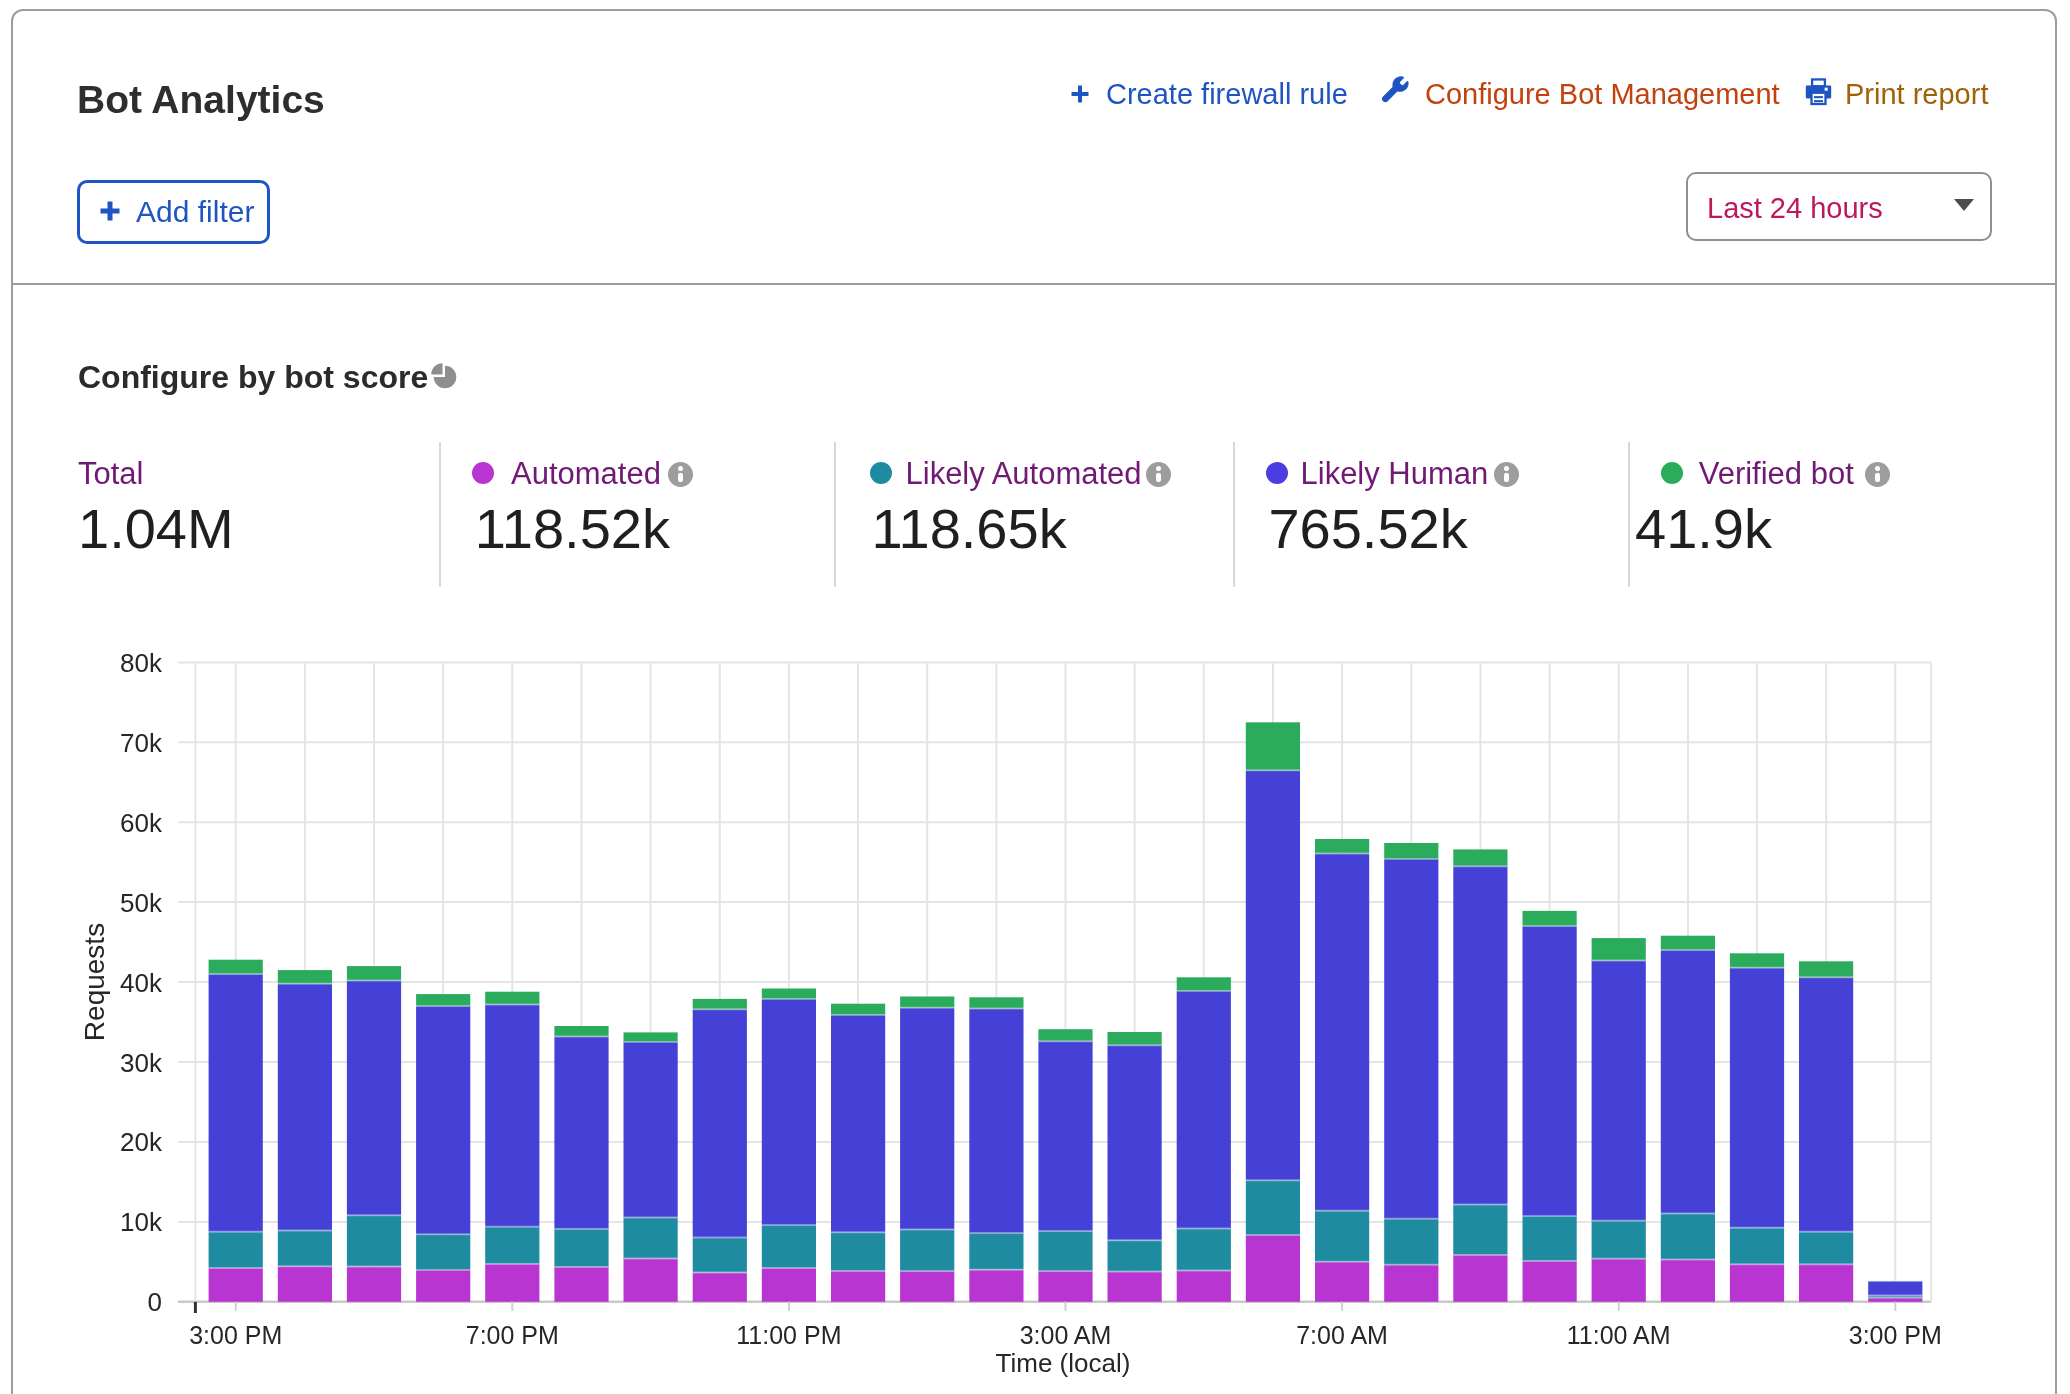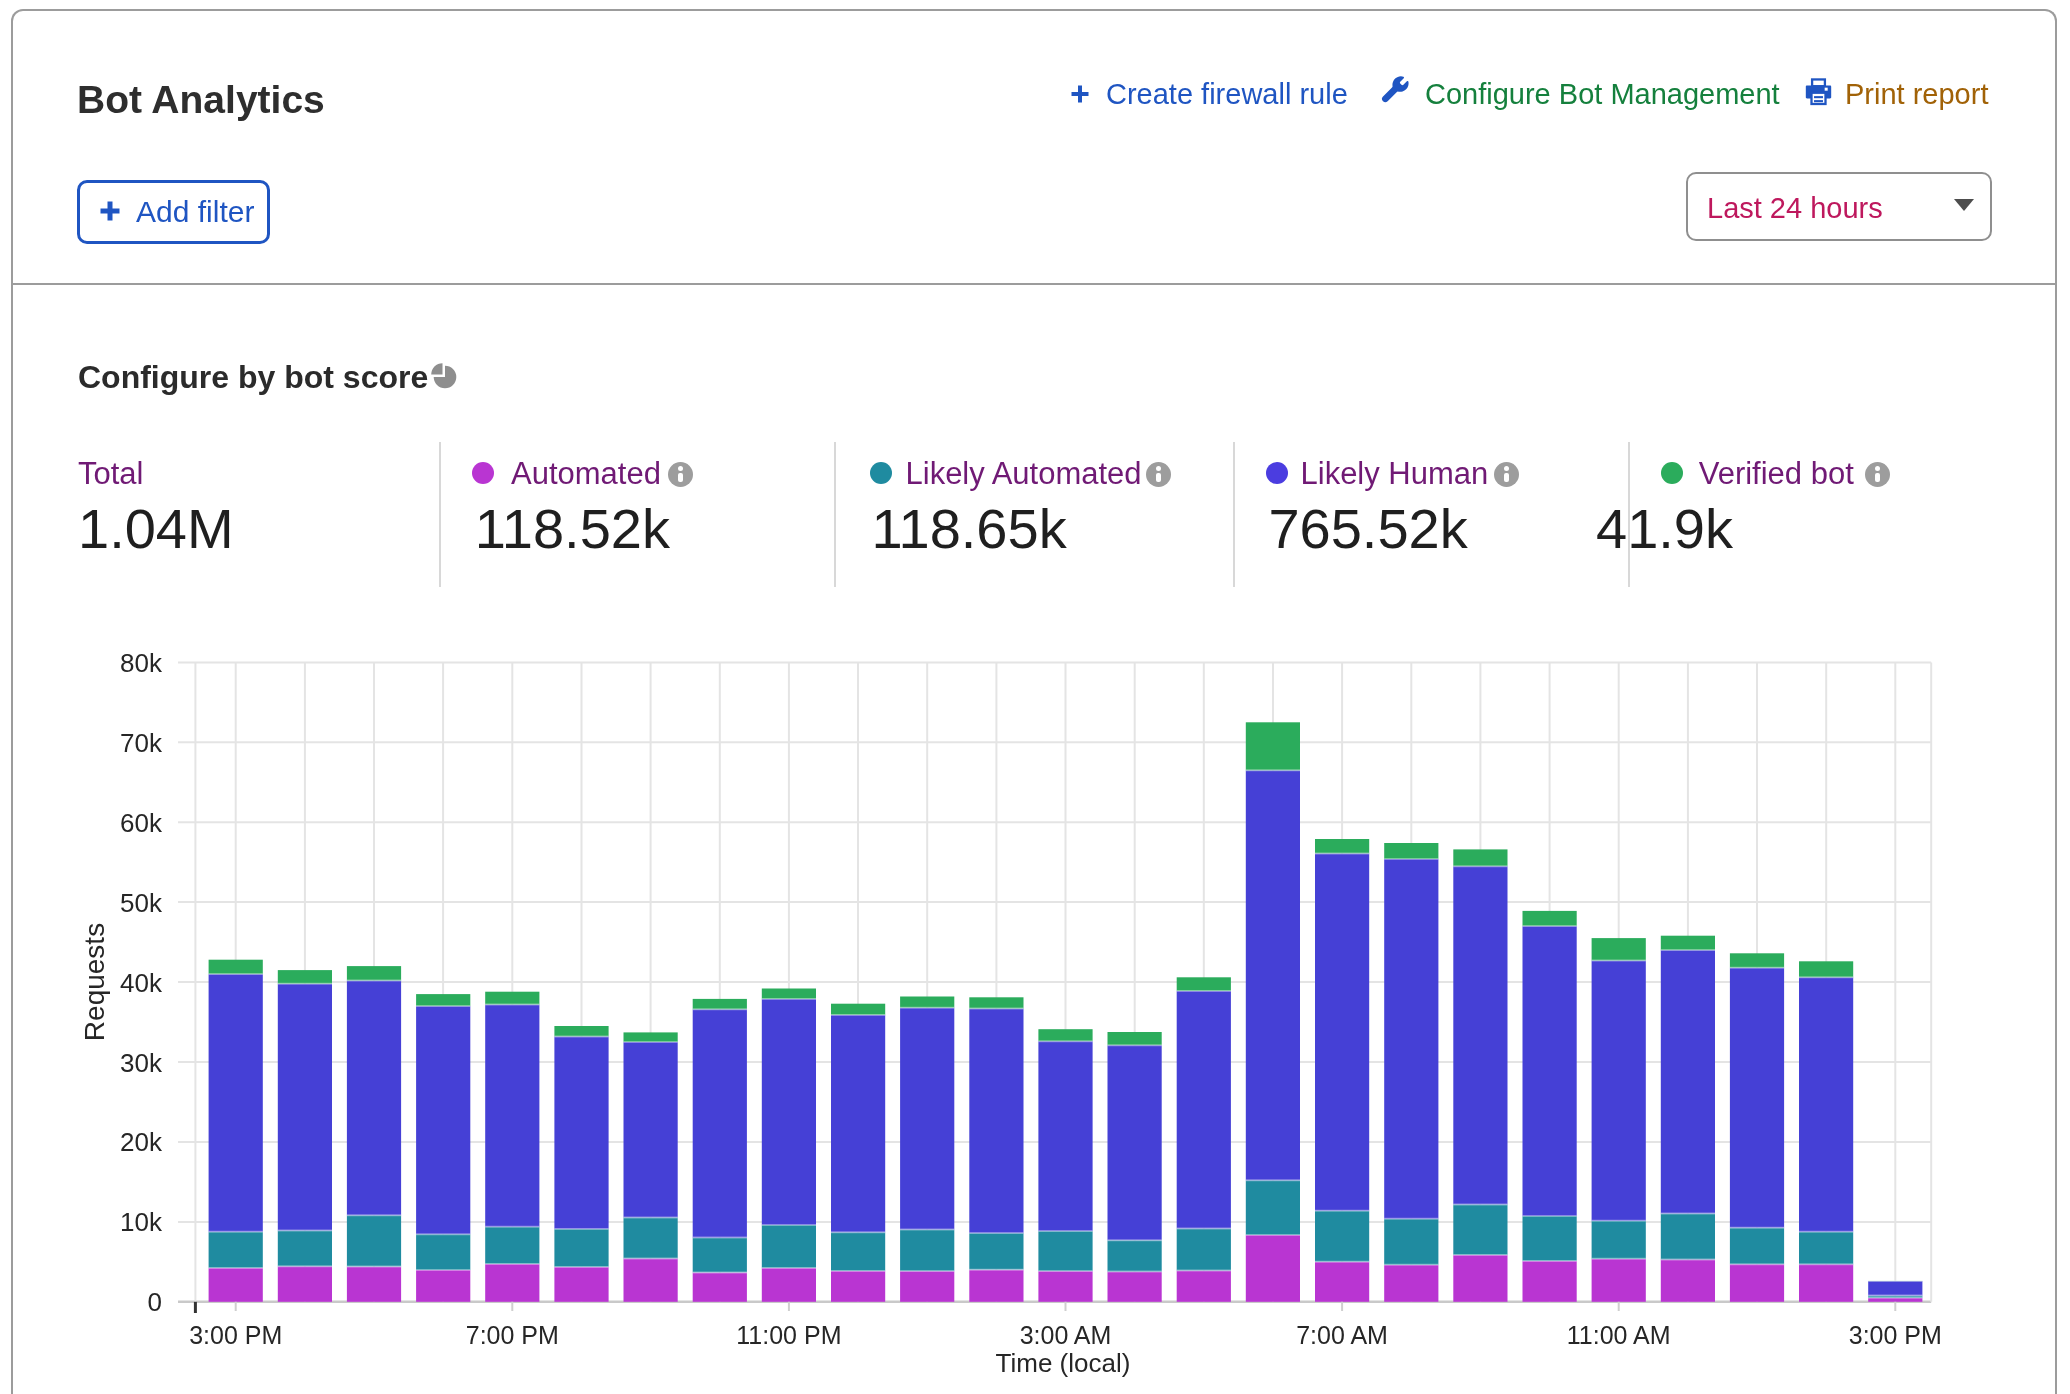--- a/index.html
+++ b/index.html
@@ -16,21 +16,21 @@
 <div class="abs" style="left:77px;top:80px;font-size:39px;font-weight:bold;color:#2e2e2e;line-height:1">Bot Analytics</div>
 
 <div class="abs" style="left:1070px;top:84px"><svg width="20" height="20" viewBox="0 0 20 20">
       <line x1="10.0" y1="1.5" x2="10.0" y2="18.5" stroke="#1f55c2" stroke-width="4"></line>
       <line x1="1.5" y1="10.0" x2="18.5" y2="10.0" stroke="#1f55c2" stroke-width="4"></line>
     </svg></div>
 <div class="abs" style="left:1106px;top:80px;font-size:29px;color:#1f55c2;line-height:1">Create firewall rule</div>
 <div class="abs" style="left:1380px;top:75px"><svg width="30" height="30" viewBox="0 0 24 24">
       <path fill="#1f55c2" d="M22.7 5.2c-.2-.5-.8-.6-1.2-.2l-2.8 2.8c-.4.4-1.1.4-1.5 0l-1-1c-.4-.4-.4-1.1 0-1.5L19 2.5c.4-.4.2-1-.3-1.2A6.8 6.8 0 0 0 10 8.6c.1.5 0 1-.4 1.4l-7.2 7.2a2.6 2.6 0 1 0 3.7 3.7l7.2-7.2c.4-.4.9-.5 1.4-.4a6.8 6.8 0 0 0 8-8.1z"></path>
     </svg></div>
-<div class="abs" style="left:1425px;top:80px;font-size:29px;color:#15803d;line-height:1">Configure Bot Management</div>
+<div class="abs" style="left:1425px;top:80px;font-size:29px;color:#c2410c;line-height:1">Configure Bot Management</div>
 <div class="abs" style="left:1804px;top:78px"><svg width="29" height="29" viewBox="0 0 24 24">
       <rect x="6.7" y="1.2" width="10.6" height="5.6" fill="#fff" stroke="#1f55c2" stroke-width="1.9"></rect>
       <path fill="#1f55c2" d="M2.5 6.2h19c.6 0 1 .4 1 1V16c0 .6-.4 1-1 1h-19c-.6 0-1-.4-1-1V7.2c0-.6.4-1 1-1z"></path>
       <rect x="17.1" y="8" width="2.5" height="2.5" fill="#fff"></rect>
       <rect x="6.2" y="12.2" width="11.6" height="9.3" fill="#fff" stroke="#1f55c2" stroke-width="1.9"></rect>
       <rect x="8.3" y="15" width="7.4" height="1.7" fill="#1f55c2"></rect>
       <rect x="8.3" y="18.3" width="7.4" height="1.7" fill="#1f55c2"></rect>
     </svg></div>
 <div class="abs" style="left:1845px;top:80px;font-size:29px;color:#a16207;line-height:1">Print report</div>
 
@@ -69,21 +69,21 @@
 <div class="slabel" style="left:1300.5px;top:458px">Likely Human</div>
 <div style="position:absolute;left:1493.5px;top:461.5px;width:25px;height:25px;border-radius:50%;background:#9d9d9d"></div>
 <div style="position:absolute;left:1503.5px;top:466px;width:5px;height:5px;border-radius:50%;background:#fff"></div>
 <div style="position:absolute;left:1503.5px;top:473px;width:5px;height:9px;border-radius:2px;background:#fff"></div>
 <div class="sval" style="left:1268.4px;top:501px">765.52k</div>
 <div style="position:absolute;left:1660.9px;top:462.4px;width:22px;height:22px;border-radius:50%;background:#2bac5c"></div>
 <div class="slabel" style="left:1698.7px;top:458px">Verified bot</div>
 <div style="position:absolute;left:1864.5px;top:461.5px;width:25px;height:25px;border-radius:50%;background:#9d9d9d"></div>
 <div style="position:absolute;left:1874.5px;top:466px;width:5px;height:5px;border-radius:50%;background:#fff"></div>
 <div style="position:absolute;left:1874.5px;top:473px;width:5px;height:9px;border-radius:2px;background:#fff"></div>
-<div class="sval" style="left:1596px;top:501px">41.9k</div>
+<div class="sval" style="left:1635px;top:501px">41.9k</div>
 <div style="position:absolute;left:439px;top:442px;width:2px;height:145px;background:#d8d8d8"></div>
 <div style="position:absolute;left:834px;top:442px;width:2px;height:145px;background:#d8d8d8"></div>
 <div style="position:absolute;left:1232.5px;top:442px;width:2px;height:145px;background:#d8d8d8"></div>
 <div style="position:absolute;left:1628px;top:442px;width:2px;height:145px;background:#d8d8d8"></div>
 
 <svg style="position:absolute;left:0;top:0" width="2070" height="1394" viewBox="0 0 2070 1394">
 <line x1="178" y1="1301.8" x2="1931.2" y2="1301.8" stroke="#c9c9c9" stroke-width="2.5"></line>
 <line x1="178" y1="1221.9" x2="1931.2" y2="1221.9" stroke="#e4e4e4" stroke-width="2"></line>
 <line x1="178" y1="1141.9" x2="1931.2" y2="1141.9" stroke="#e4e4e4" stroke-width="2"></line>
 <line x1="178" y1="1062.0" x2="1931.2" y2="1062.0" stroke="#e4e4e4" stroke-width="2"></line>

